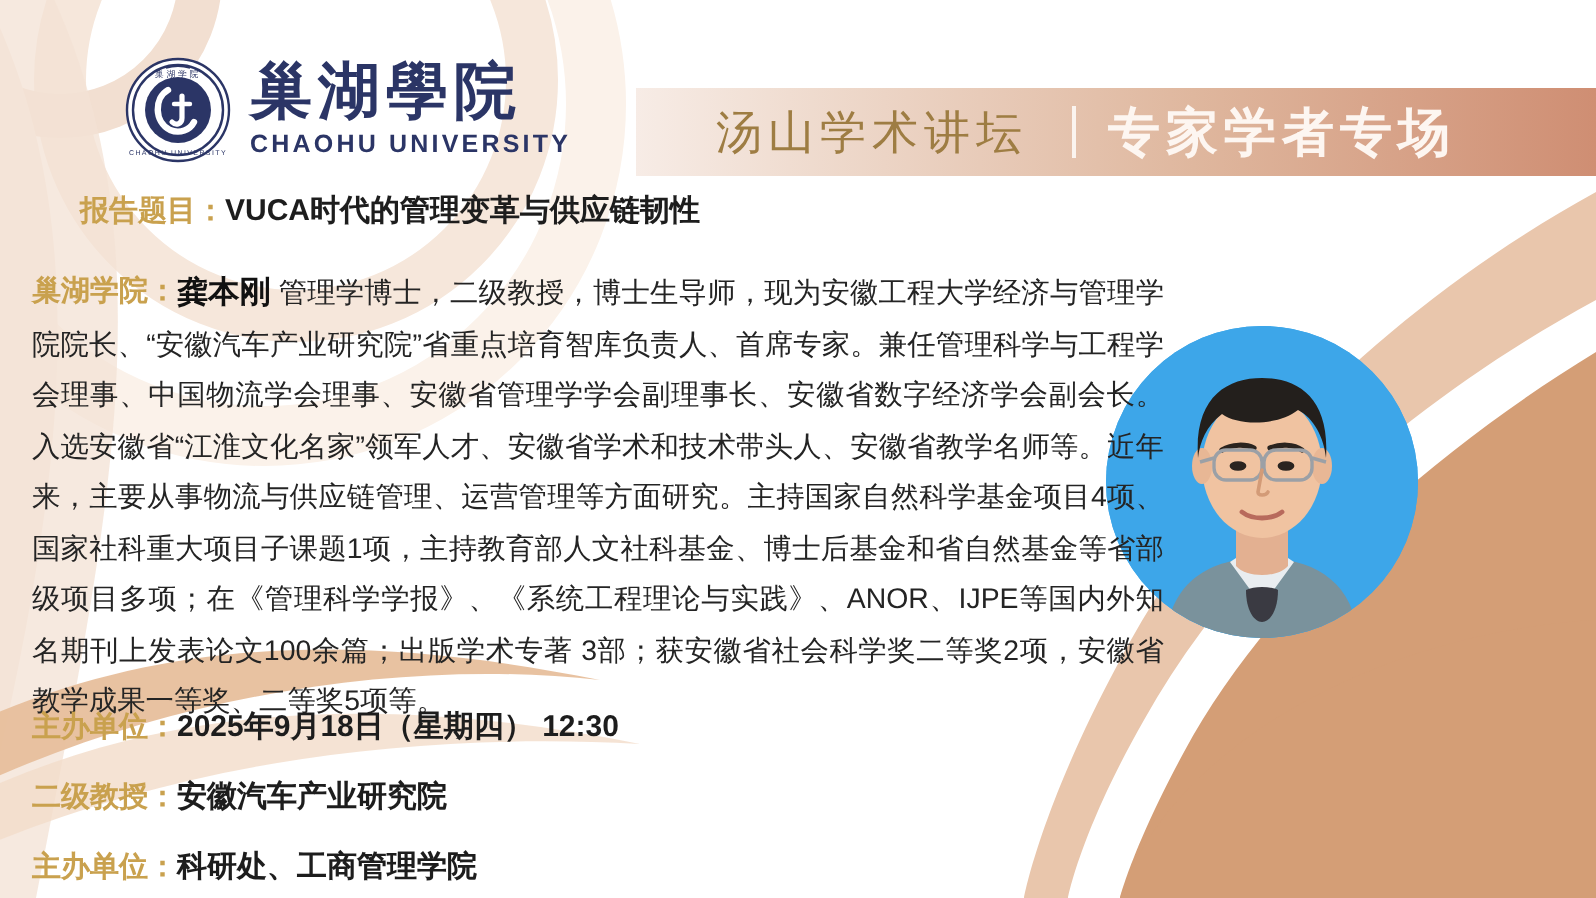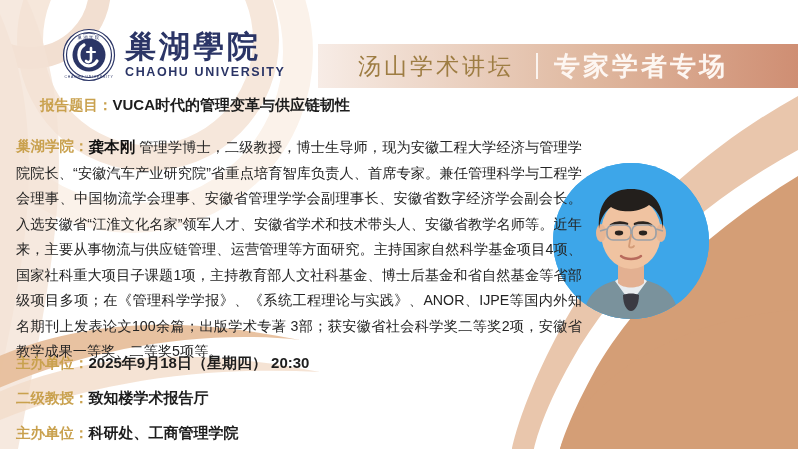--- a/index.html
+++ b/index.html
@@ -284,22 +284,22 @@
   <div id="row-title">
     <span class="label">报告题目：</span><span class="value">VUCA时代的管理变革与供应链韧性</span>
   </div>
 
   <div id="bio">
     <span id="bio-label" class="label">巢湖学院：</span>
     <div id="bio-text"><span id="bio-name">龚本刚</span><span> 管理学博士，二级教授，博士生导师，现为安徽工程大学经济与管理学院院长、“安徽汽车产业研究院”省重点培育智库负责人、首席专家。兼任管理科学与工程学会理事、中国物流学会理事、安徽省管理学学会副理事长、安徽省数字经济学会副会长。入选安徽省“江淮文化名家”领军人才、安徽省学术和技术带头人、安徽省教学名师等。近年来，主要从事物流与供应链管理、运营管理等方面研究。主持国家自然科学基金项目4项、国家社科重大项目子课题1项，主持教育部人文社科基金、博士后基金和省自然基金等省部级项目多项；在《管理科学学报》、《系统工程理论与实践》、ANOR、IJPE等国内外知名期刊上发表论文100余篇；出版学术专著 3部；获安徽省社会科学奖二等奖2项，安徽省教学成果一等奖、二等奖5项等。</span></div>
   </div>
 
   <div class="info-row" id="row-time">
-    <span class="label">主办单位：</span><span class="value">2025年9月18日（星期四） 20:30</span>
+    <span class="label">主办单位：</span><span class="value">2025年9月18日（星期四） 12:30</span>
   </div>
   <div class="info-row" id="row-place">
-    <span class="label">二级教授：</span><span class="value">致知楼学术报告厅</span>
+    <span class="label">二级教授：</span><span class="value">安徽汽车产业研究院</span>
   </div>
   <div class="info-row" id="row-org">
     <span class="label">主办单位：</span><span class="value">科研处、工商管理学院</span>
   </div>
 
 </div>
 
 </body></html>

